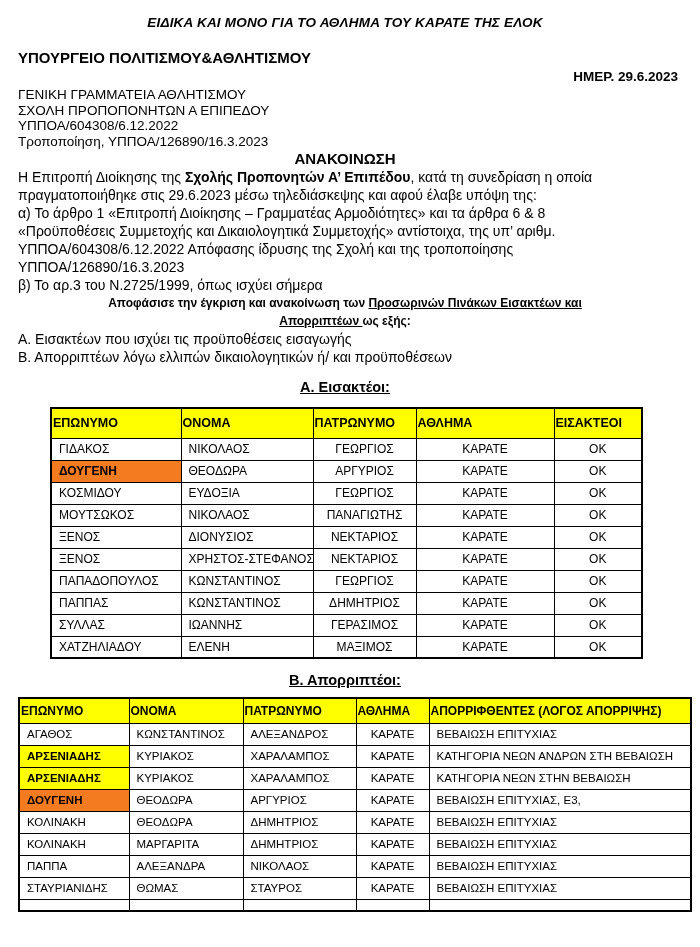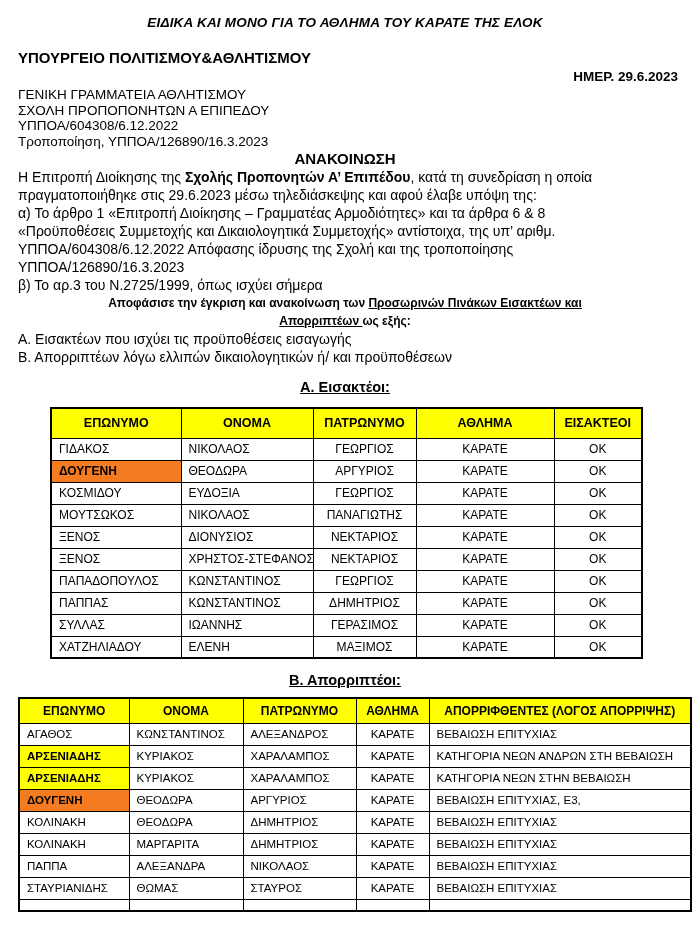--- a/index.html
+++ b/index.html
@@ -16,21 +16,21 @@
   .date-line{text-align:right;margin:3px 12px 0 0;font-weight:bold;font-size:13.5px;}
   .org-lines{margin:3px 0 0 18px;font-size:13.5px;line-height:15.5px;}
   .announce{text-align:center;font-weight:bold;font-size:15px;margin-top:1px;}
   .intro{margin:1px 8px 0 18px;font-size:14px;line-height:18px;}
   .decision{text-align:center;font-weight:bold;font-size:12px;line-height:18px;}
   .criteria{margin:0 8px 0 18px;font-size:14px;line-height:18px;}
   .section-title{text-align:center;font-weight:bold;font-size:14.5px;margin-top:13px;}
   .section-title span{text-decoration:underline;}
   table{border-collapse:collapse;table-layout:fixed;}
   th,td{border:1px solid #000;overflow:hidden;white-space:nowrap;box-sizing:border-box;}
-  th{background:var(--header-yellow,#FFFF00);font-weight:bold;text-align:center;font-size:12.5px;}
+  th{background:var(--header-yellow,#FFFF00);font-weight:bold;text-align:left;font-size:12.5px;}
   td{font-size:12px;padding:0 7px;}
   .t-accepted{margin:12px 0 0 50px;width:591px;border:2px solid #000;}
   .t-accepted th{height:30px;}
   .t-accepted td{height:22px;}
   .t-accepted .col-0{width:130px}.t-accepted .col-1{width:132px}.t-accepted .col-2{width:103px}
   .t-accepted .col-3{width:138px}.t-accepted .col-4{width:88px}
   .t-accepted td:nth-child(3),.t-accepted td:nth-child(4),.t-accepted td:nth-child(5){text-align:center;}
   .t-rejected{margin:9px 0 0 18px;width:672px;border:2px solid #000;}
   .t-rejected th{height:25px;font-size:12px;}
   .t-rejected td{height:22px;font-size:11.5px;}

